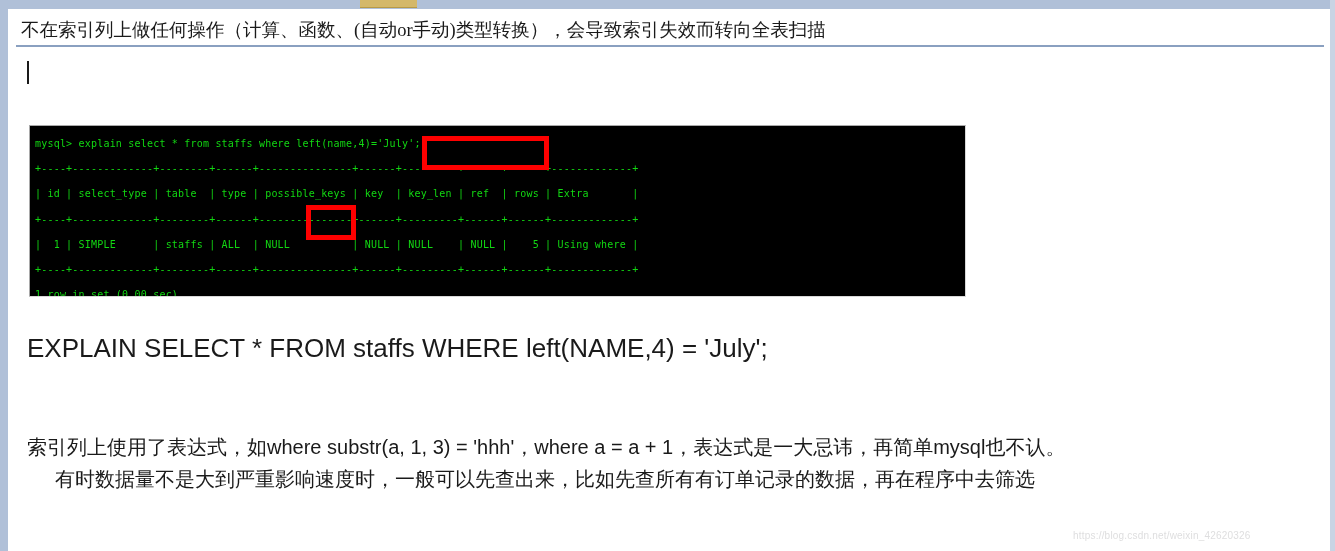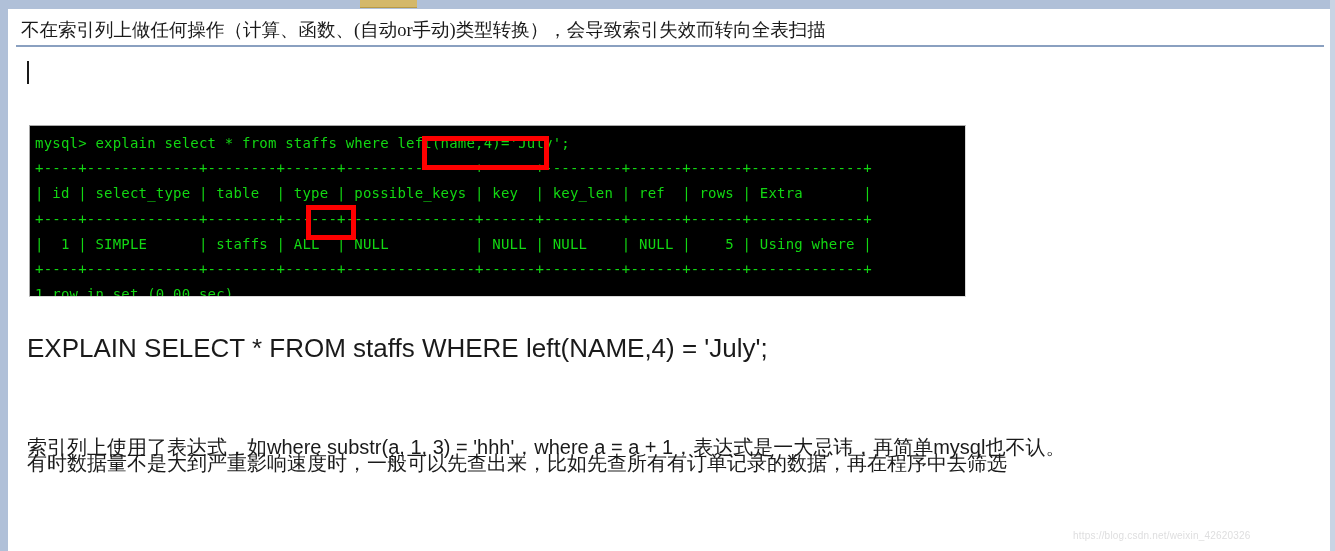--- a/index.html
+++ b/index.html
@@ -101,21 +101,21 @@
     border-right: 1px solid #d8d8d8;
     border-bottom: 1px solid #d8d8d8;
     box-sizing: border-box;
     overflow: hidden;
   }
   #terminal-text {
     position: absolute;
     left: 5px; top: 5px;
     margin: 0;
     font-family: "DejaVu Sans Mono", "Liberation Mono", monospace;
-    font-size: 14px;
+    font-size: 10px;
     line-height: 25.2px;
     color: #12d712;
     white-space: pre;
     letter-spacing: 0.2px;
   }
 
   
   .red-box {
     position: absolute;
     border: 5px solid #fe0000;
@@ -146,21 +146,21 @@
   .note-line {
     position: absolute;
     left: 16px;
     font-family: "Liberation Sans", sans-serif;
     font-size: 20px;
     line-height: 28px;
     color: #1a1a1a;
     white-space: nowrap;
   }
   #note-line-1 { top: 424px; }
-  #note-line-2 { top: 440px; }
+  #note-line-2 { top: 456px; margin-left: 28px; }
 
   
   #watermark {
     position: absolute;
     left: 1062px; top: 521px;
     font-family: "Liberation Sans", sans-serif;
     font-size: 10px;
     color: #dededf;
     white-space: nowrap;
     letter-spacing: 0.2px;

